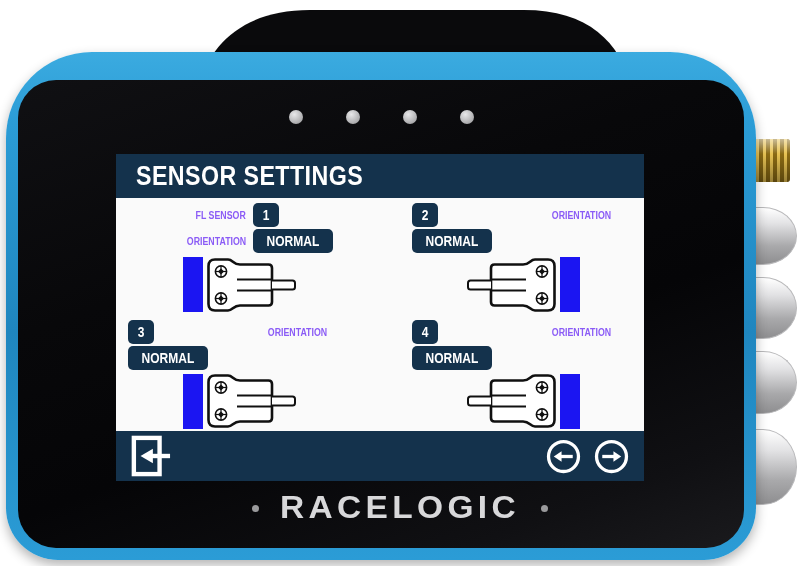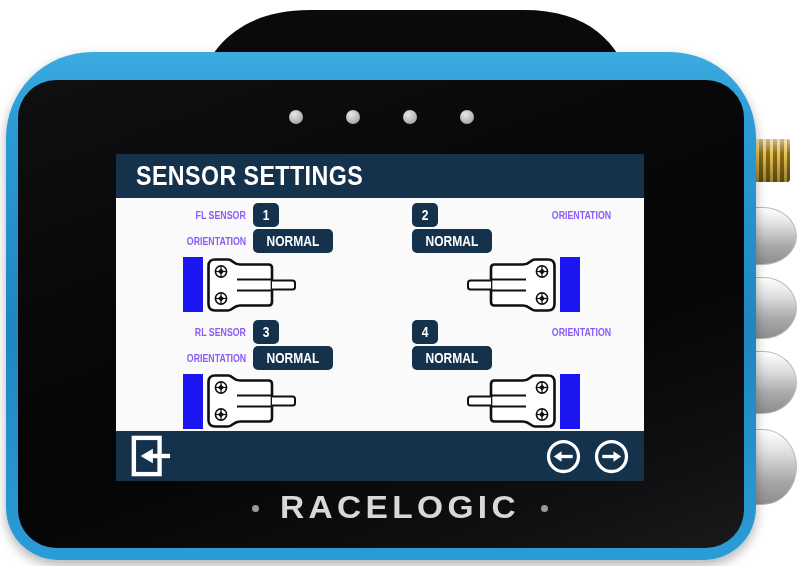--- a/index.html
+++ b/index.html
@@ -143,21 +143,20 @@
           <line x1="0" y1="-5.4" x2="0" y2="5.4" stroke="#101010" stroke-width="1.2"></line>
           <line x1="-5.4" y1="0" x2="5.4" y2="0" stroke="#101010" stroke-width="1.2"></line>
           <path d="M0,-3.1 L3.1,0 L0,3.1 L-3.1,0 Z" fill="#101010"></path>
         </g>
       </svg>
     </div>
   </div>
 
   <div class="cell left">
     <div class="rows">
-      <span class="lab"><span class="cond-r">RL SENSOR</span></span>
       <span class="badge num"><span class="cond-c">3</span></span>
       <span class="lab"><span class="cond-r">ORIENTATION</span></span>
       <span class="badge"><span class="cond-c">NORMAL</span></span>
     </div>
     <div class="diagram">
       <div class="bluebar"></div>
       <svg class="sensor-svg" width="92" height="54" viewBox="0 0 92 54">
         <path d="M8,1.5 H21 C26,1.5 26,6.5 33,6.5 H61.5 Q65,6.5 65,10 V44 Q65,47.5 61.5,47.5 H33 C26,47.5 26,52.5 21,52.5 H8 Q1.5,52.5 1.5,46 V8 Q1.5,1.5 8,1.5 Z" fill="#fff" stroke="#101010" stroke-width="2.6" stroke-linejoin="round"></path>
         <path d="M65,22.5 H85.5 Q88,22.5 88,25 V29 Q88,31.5 85.5,31.5 H65" fill="#fff" stroke="#101010" stroke-width="2"></path>
         <line x1="30" y1="21.5" x2="65" y2="21.5" stroke="#101010" stroke-width="2"></line>

